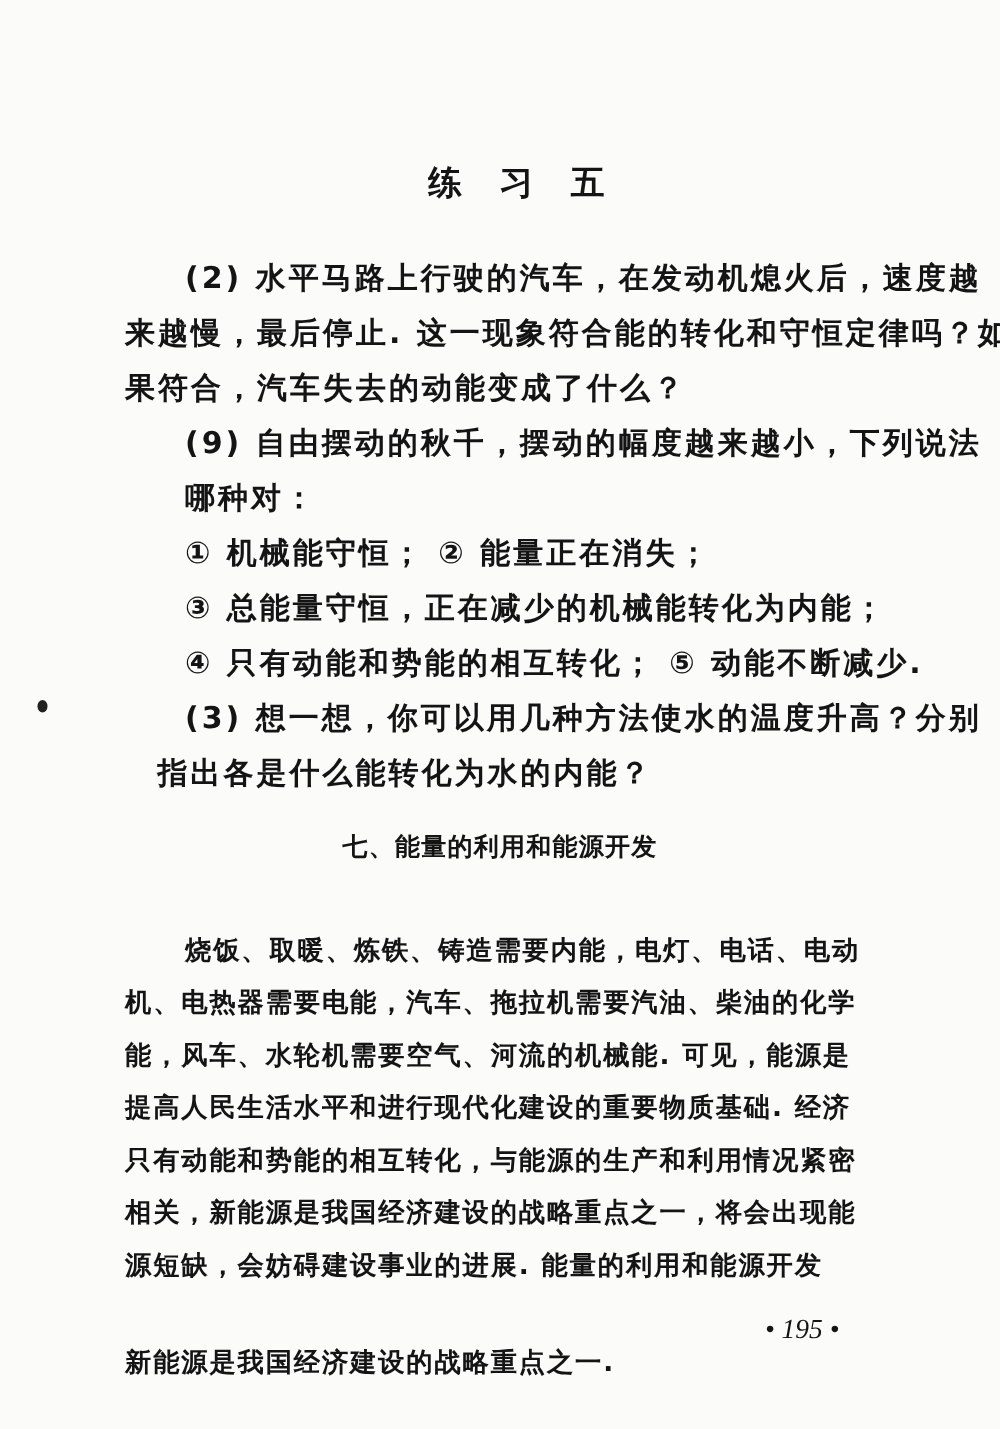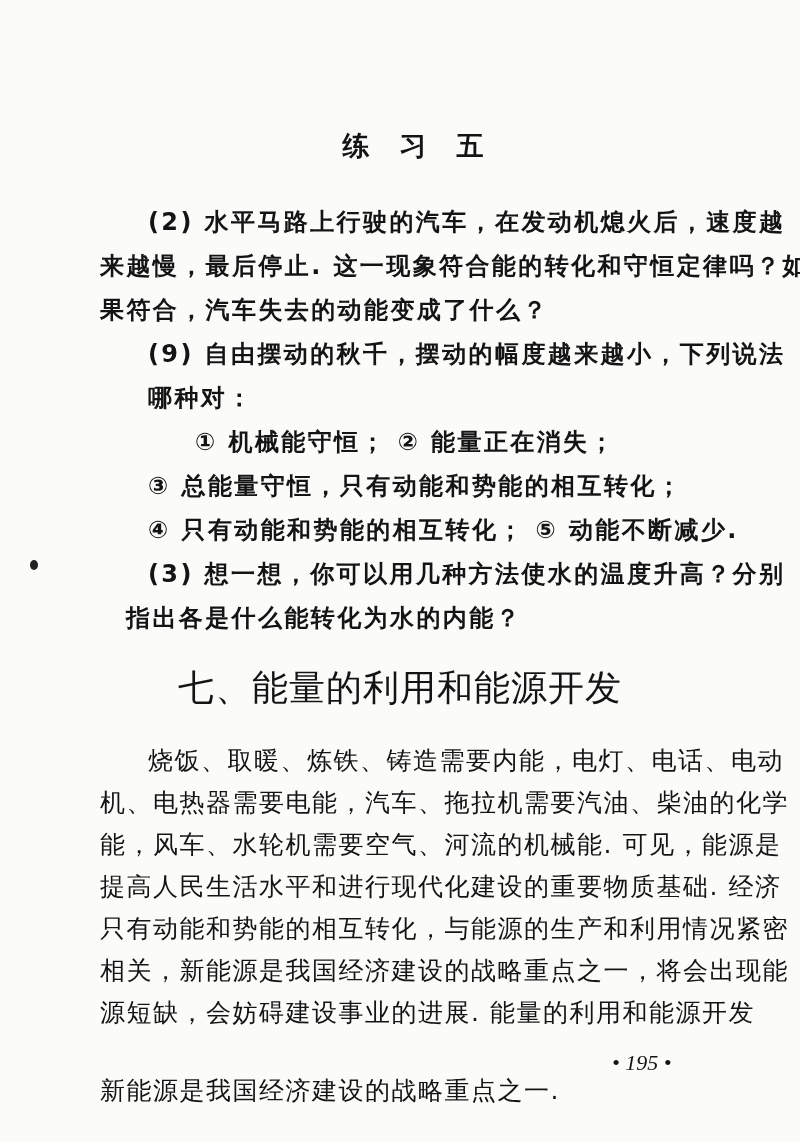--- a/index.html
+++ b/index.html
@@ -4,41 +4,41 @@
 <style>
   html, body { margin: 0; padding: 0; }
   body {
     width: 800px; height: 1143px; background: #fbfbf9; position: relative;
     overflow: hidden; color: #141414;
     font-family: "DejaVu Sans", sans-serif;
   }
   .abs { position: absolute; white-space: nowrap; }
   .ex-title { left: 0; width: 800px; text-align: center; top: 128px; font-size: 27px; font-weight: bold; letter-spacing: 30px; padding-left: 28px; }
   .q { font-size: 24px; font-weight: bold; letter-spacing: 2.4px; line-height: 24px; }
-  .sec-title { left: 0; width: 800px; text-align: center; top: 664px; font-size: 36px; font-weight: normal; letter-spacing: 1px; }
-  .body-line { font-size: 25px; font-weight: normal; letter-spacing: 1.5px; line-height: 25px; }
+  .sec-title { left: 0; width: 800px; text-align: center; top: 664px; font-size: 20px; font-weight: bold; letter-spacing: 1px; }
+  .body-line { font-size: 21px; font-weight: bold; letter-spacing: 1.5px; line-height: 25px; }
   .page-num { left: 612px; top: 1050px; font-size: 22px; font-style: italic; font-family: "Liberation Serif", serif; text-align: right; }
   .dot { position: absolute; width: 8px; height: 10px; border-radius: 50%; background: #222; }
 </style>
 </head>
 <body>
 
 <div class="abs ex-title">练习五</div>
 
 <div>
   <div class="abs q" style="left:148px; top:210px;">(2) 水平马路上行驶的汽车，在发动机熄火后，速度越</div>
   <div class="abs q" style="left:100px; top:254px;">来越慢，最后停止. 这一现象符合能的转化和守恒定律吗？如</div>
   <div class="abs q" style="left:100px; top:298px;">果符合，汽车失去的动能变成了什么？</div>
 </div>
 
 <div>
   <div class="abs q" style="left:148px; top:342px;">(9) 自由摆动的秋千，摆动的幅度越来越小，下列说法</div>
   <div class="abs q" style="left:100px; top:386px;margin-left:48px;">哪种对：</div>
-  <div class="abs q" style="left:148px; top:430px;margin-left:47px;">①  机械能守恒；      ②  能量正在消失；</div>
-  <div class="abs q" style="left:148px; top:474px;">③  总能量守恒，只有动能和势能的相互转化；</div>
+  <div class="abs q" style="left:148px; top:430px;">①  机械能守恒；      ②  能量正在消失；</div>
+  <div class="abs q" style="left:148px; top:474px;">③  总能量守恒，正在减少的机械能转化为内能；</div>
   <div class="abs q" style="left:148px; top:518px;">④  只有动能和势能的相互转化； ⑤  动能不断减少.</div>
 </div>
 
 <div>
   <div class="abs q" style="left:148px; top:562px;">(3) 想一想，你可以用几种方法使水的温度升高？分别</div>
   <div class="abs q" style="left:100px; top:606px;margin-left:26px;">指出各是什么能转化为水的内能？</div>
 </div>
 
 <div class="dot" style="left:30px; top:560px;"></div>
 

